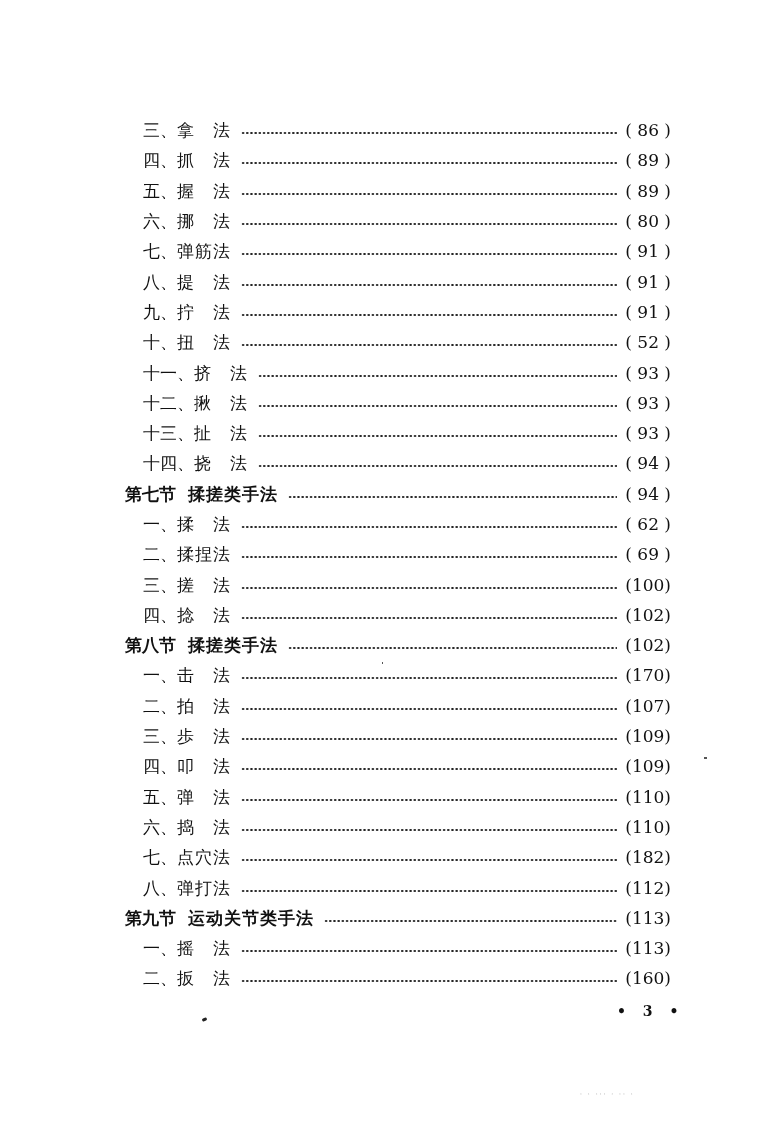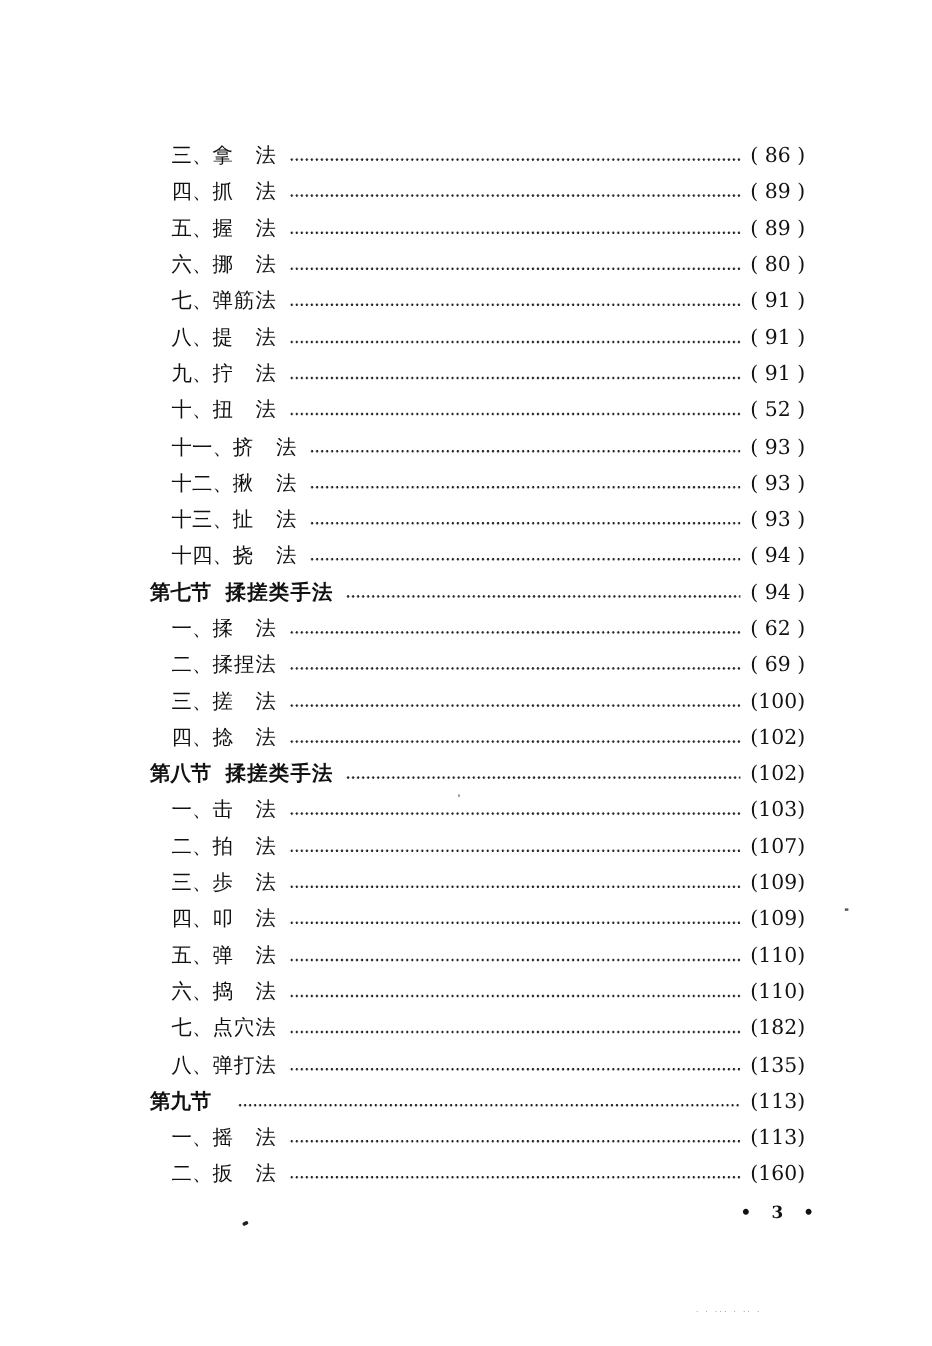--- a/index.html
+++ b/index.html
@@ -141,21 +141,21 @@
       <span class="sep"></span>
       <span class="sep"></span>
       <span class="name">揉搓类手法</span>
       <span class="leader"></span>
       <span class="page">(102)</span>
     </div>
   <div class="row sub">
       <span class="num">一、</span>
       <span class="name">击　法</span>
       <span class="leader"></span>
-      <span class="page">(103)</span>
+      <span class="page">(170)</span>
     </div>
   <div class="row sub">
       <span class="num">二、</span>
       <span class="name">拍　法</span>
       <span class="leader"></span>
       <span class="page">(107)</span>
     </div>
   <div class="row sub">
       <span class="num">三、</span>
       <span class="name">歩　法</span>
@@ -183,27 +183,28 @@
   <div class="row sub">
       <span class="num">七、</span>
       <span class="name">点穴法</span>
       <span class="leader"></span>
       <span class="page">(182)</span>
     </div>
   <div class="row sub">
       <span class="num">八、</span>
       <span class="name">弹打法</span>
       <span class="leader"></span>
-      <span class="page">(135)</span>
+      <span class="page">(112)</span>
     </div>
   <div class="row sec">
       <span class="num">第九节</span>
       <span class="sep"></span>
       <span class="sep"></span>
       <span class="sep"></span>
+      <span class="name">运动关节类手法</span>
       <span class="leader"></span>
       <span class="page">(113)</span>
     </div>
   <div class="row sub">
       <span class="num">一、</span>
       <span class="name">摇　法</span>
       <span class="leader"></span>
       <span class="page">(113)</span>
     </div>
   <div class="row sub">

